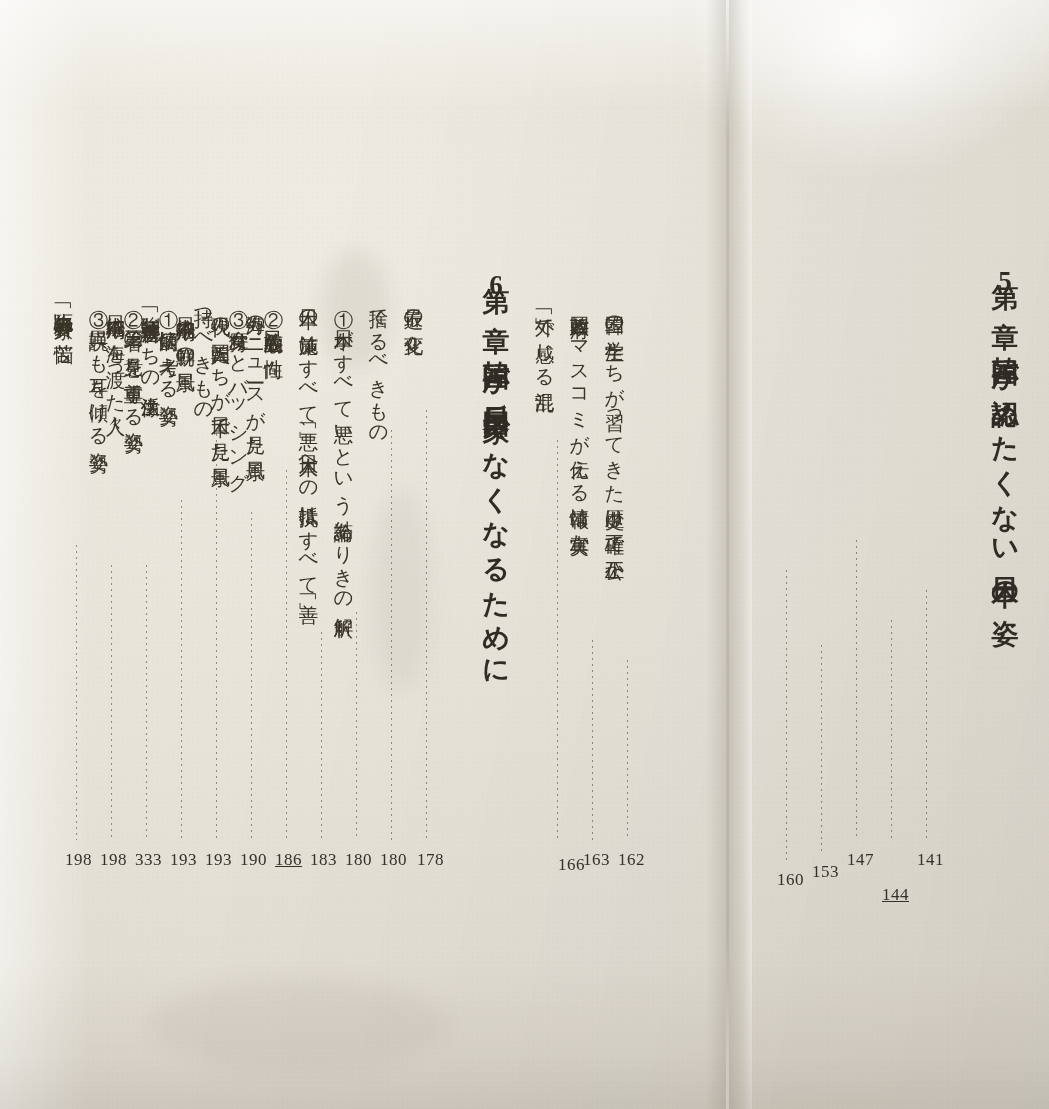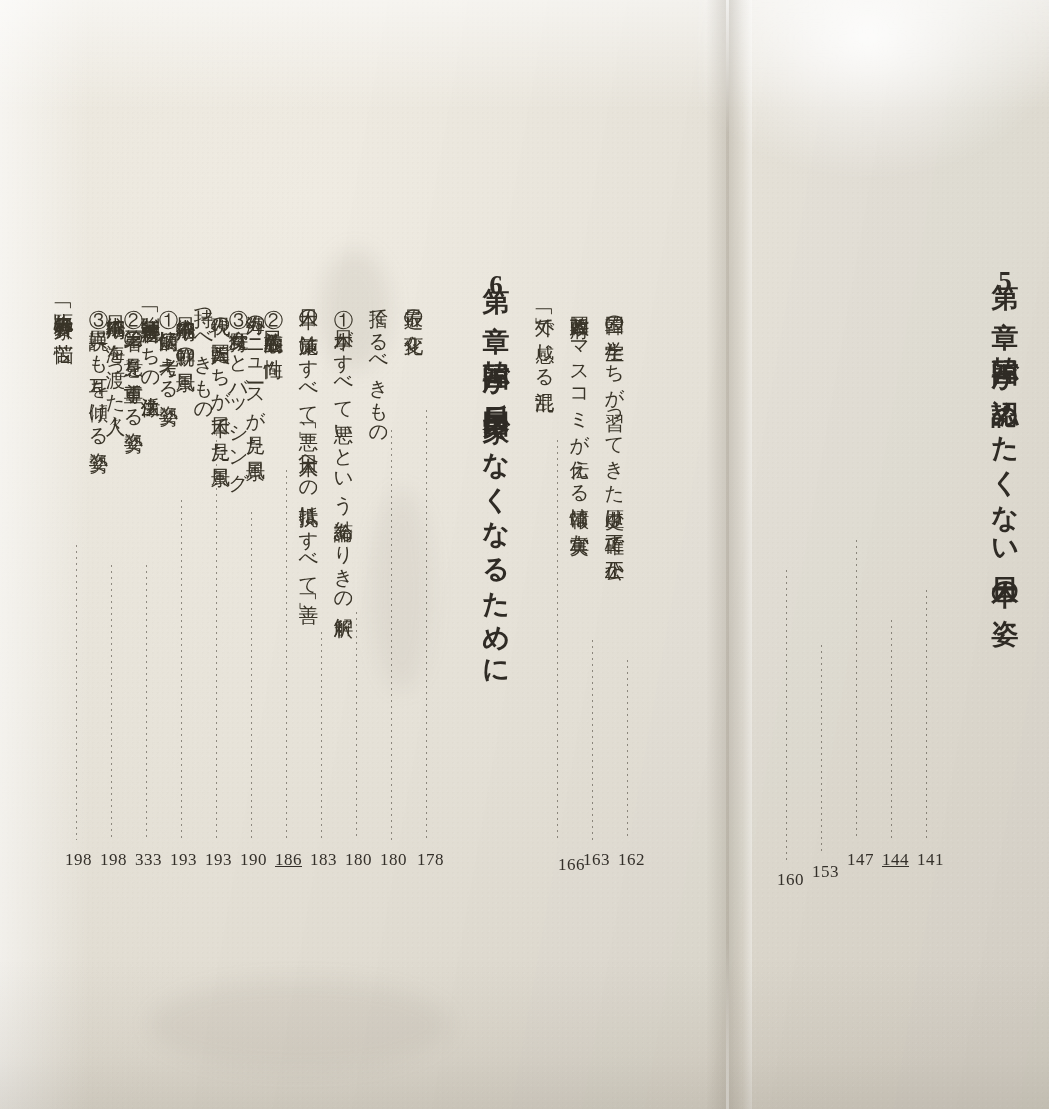--- a/index.html
+++ b/index.html
@@ -149,21 +149,21 @@
   <div class="bottom-shade"></div>
 
   <div class="vcol chapter-title" style="right:26px; top:262px;">第5章　韓国が認めたくない日本の姿</div>
 
   <div class="vcol entry" style="right:920px; top:300px;">日本統治期に海を渡った人々</div>
   <div class="leader" style="left:926px; top:590px; height:250px;"></div>
   <div class="pagenum" style="left:917px; top:850px;">141</div>
 
   <div class="vcol entry" style="right:885px; top:300px;">「強制連行被害者」たちの生活像</div>
   <div class="leader" style="left:891px; top:620px; height:220px;"></div>
-  <div class="pagenum" style="left:882px; top:850px;text-decoration:underline;">144</div>
+  <div class="pagenum" style="left:882px; top:885px;text-decoration:underline;">144</div>
 
   <div class="vcol entry" style="right:850px; top:302px;">日本統治期の朝鮮の風景</div>
   <div class="leader" style="left:856px; top:540px; height:300px;"></div>
   <div class="pagenum" style="left:847px; top:850px;">147</div>
 
   <div class="vcol entry" style="right:815px; top:302px;">現代の韓国人たちが日本で見た風景</div>
   <div class="leader" style="left:821px; top:645px; height:210px;"></div>
   <div class="pagenum" style="left:812px; top:862px;">153</div>
 
   <div class="vcol entry" style="right:780px; top:300px;">海外のニュースが見た風景</div>

